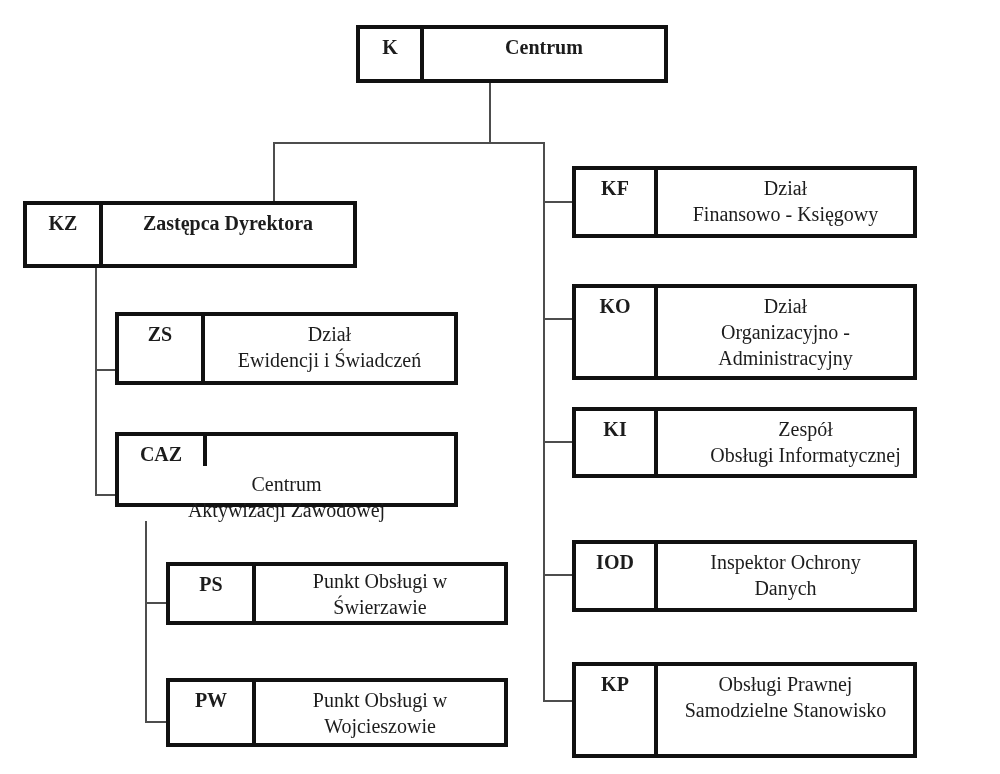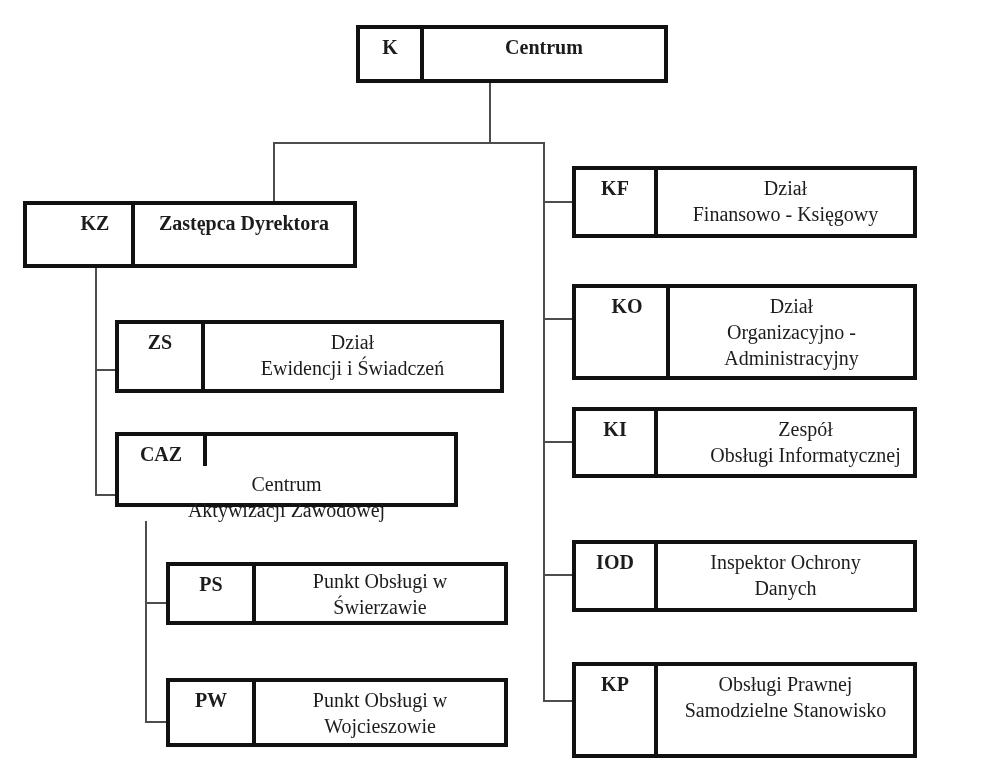--- a/index.html
+++ b/index.html
@@ -76,27 +76,27 @@
   <div class="hline" style="left:145px; top:721px; width:23px;"></div>
 
   <div class="node bold-label" style="left:356px; top:25px; width:312px; height:58px;">
     <div class="code" style="width:64px;">K</div>
     <div class="label">
       <div>Centrum</div>
     </div>
   </div>
 
   <div class="node bold-label" style="left:23px; top:201px; width:334px; height:67px;">
-    <div class="code" style="width:76px;margin-left:32px;">KZ</div>
+    <div class="code" style="width:76px;">KZ</div>
     <div class="label">
       <div>Zastępca Dyrektora</div>
     </div>
   </div>
 
-  <div class="node" style="left:115px; top:320px; width:389px; height:73px;">
+  <div class="node" style="left:115px; top:312px; width:343px; height:73px;">
     <div class="code" style="width:86px;">ZS</div>
     <div class="label">
       <div>Dział</div>
       <div>Ewidencji i Świadczeń</div>
     </div>
   </div>
 
   <div class="node" style="left:115px; top:432px; width:343px; height:75px;flex-direction:column;">
     <div class="code" style="width:88px;">CAZ</div>
     <div class="label">
@@ -122,21 +122,21 @@
   </div>
 
   <div class="node" style="left:572px; top:166px; width:345px; height:72px;">
     <div class="code" style="width:82px;">KF</div>
     <div class="label">
       <div>Dział</div>
       <div>Finansowo - Księgowy</div>
     </div>
   </div>
 
-  <div class="node" style="left:572px; top:284px; width:345px; height:96px;padding-left:12px;">
+  <div class="node" style="left:572px; top:284px; width:345px; height:96px;">
     <div class="code" style="width:82px;">KO</div>
     <div class="label">
       <div>Dział</div>
       <div>Organizacyjno -</div>
       <div>Administracyjny</div>
     </div>
   </div>
 
   <div class="node" style="left:572px; top:407px; width:345px; height:71px;gap:40px;">
     <div class="code" style="width:82px;">KI</div>

